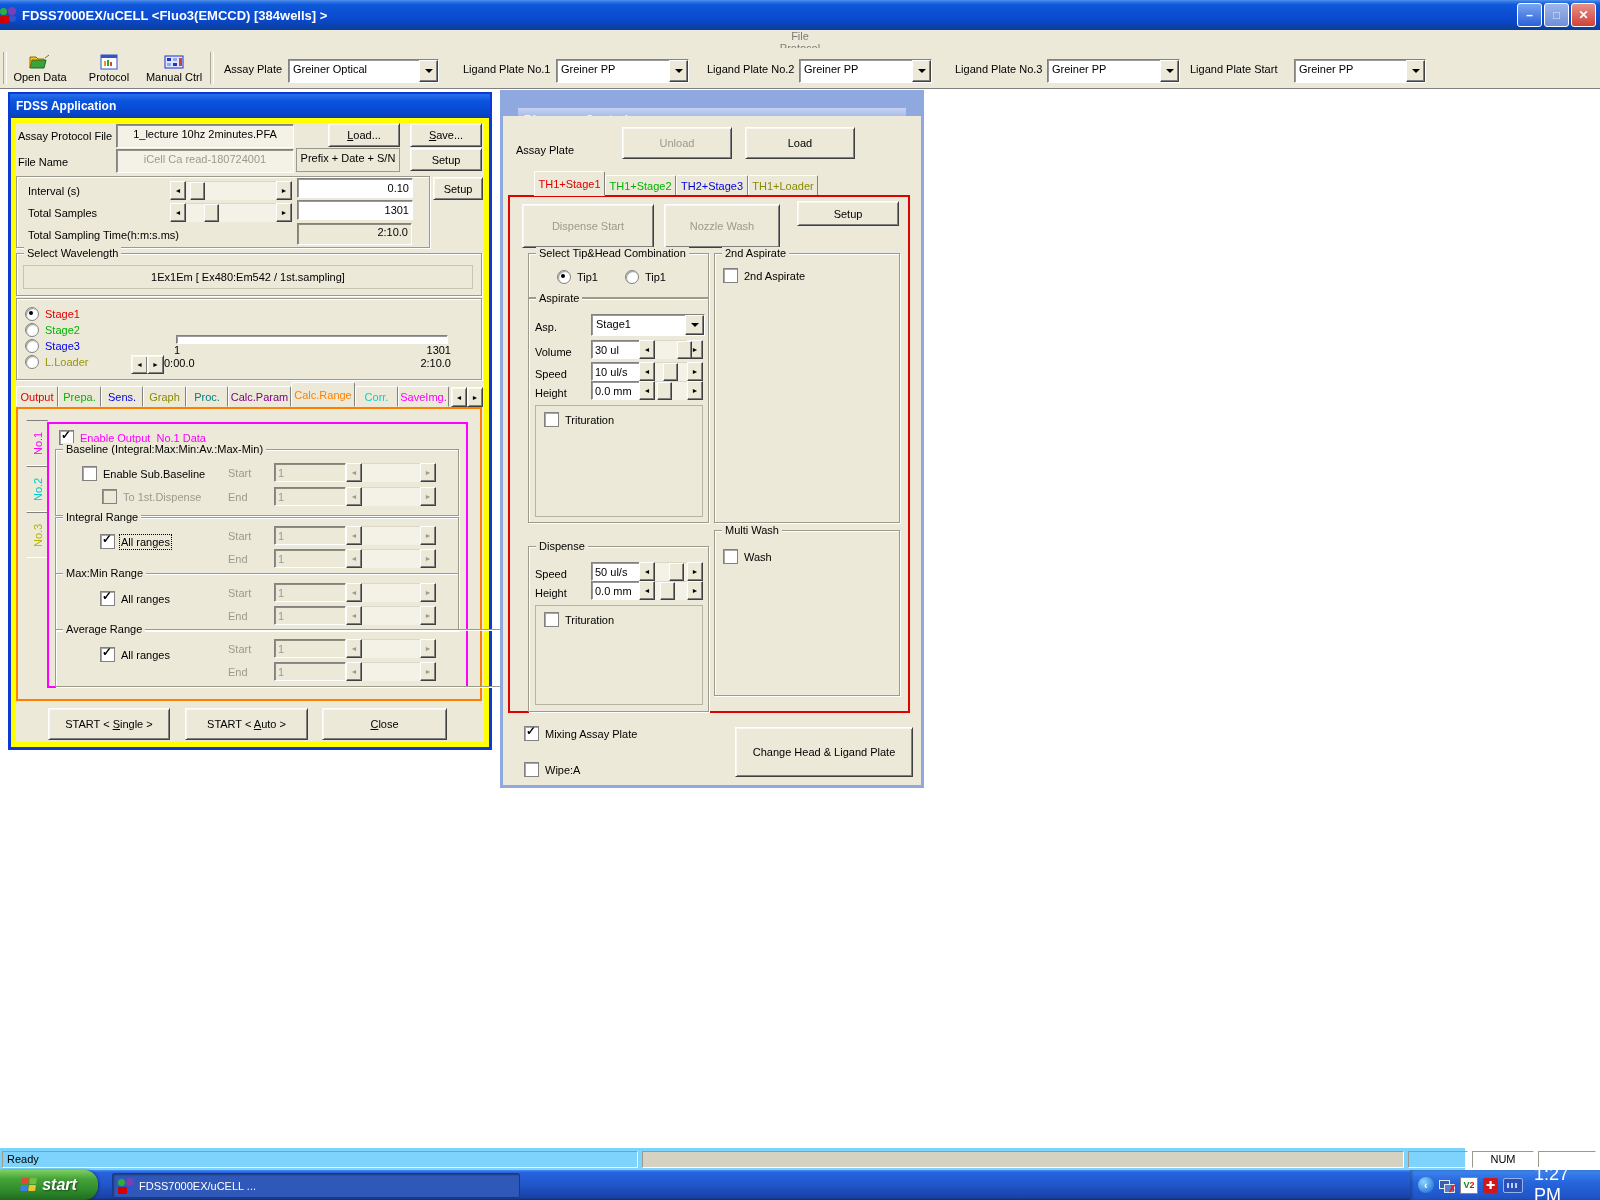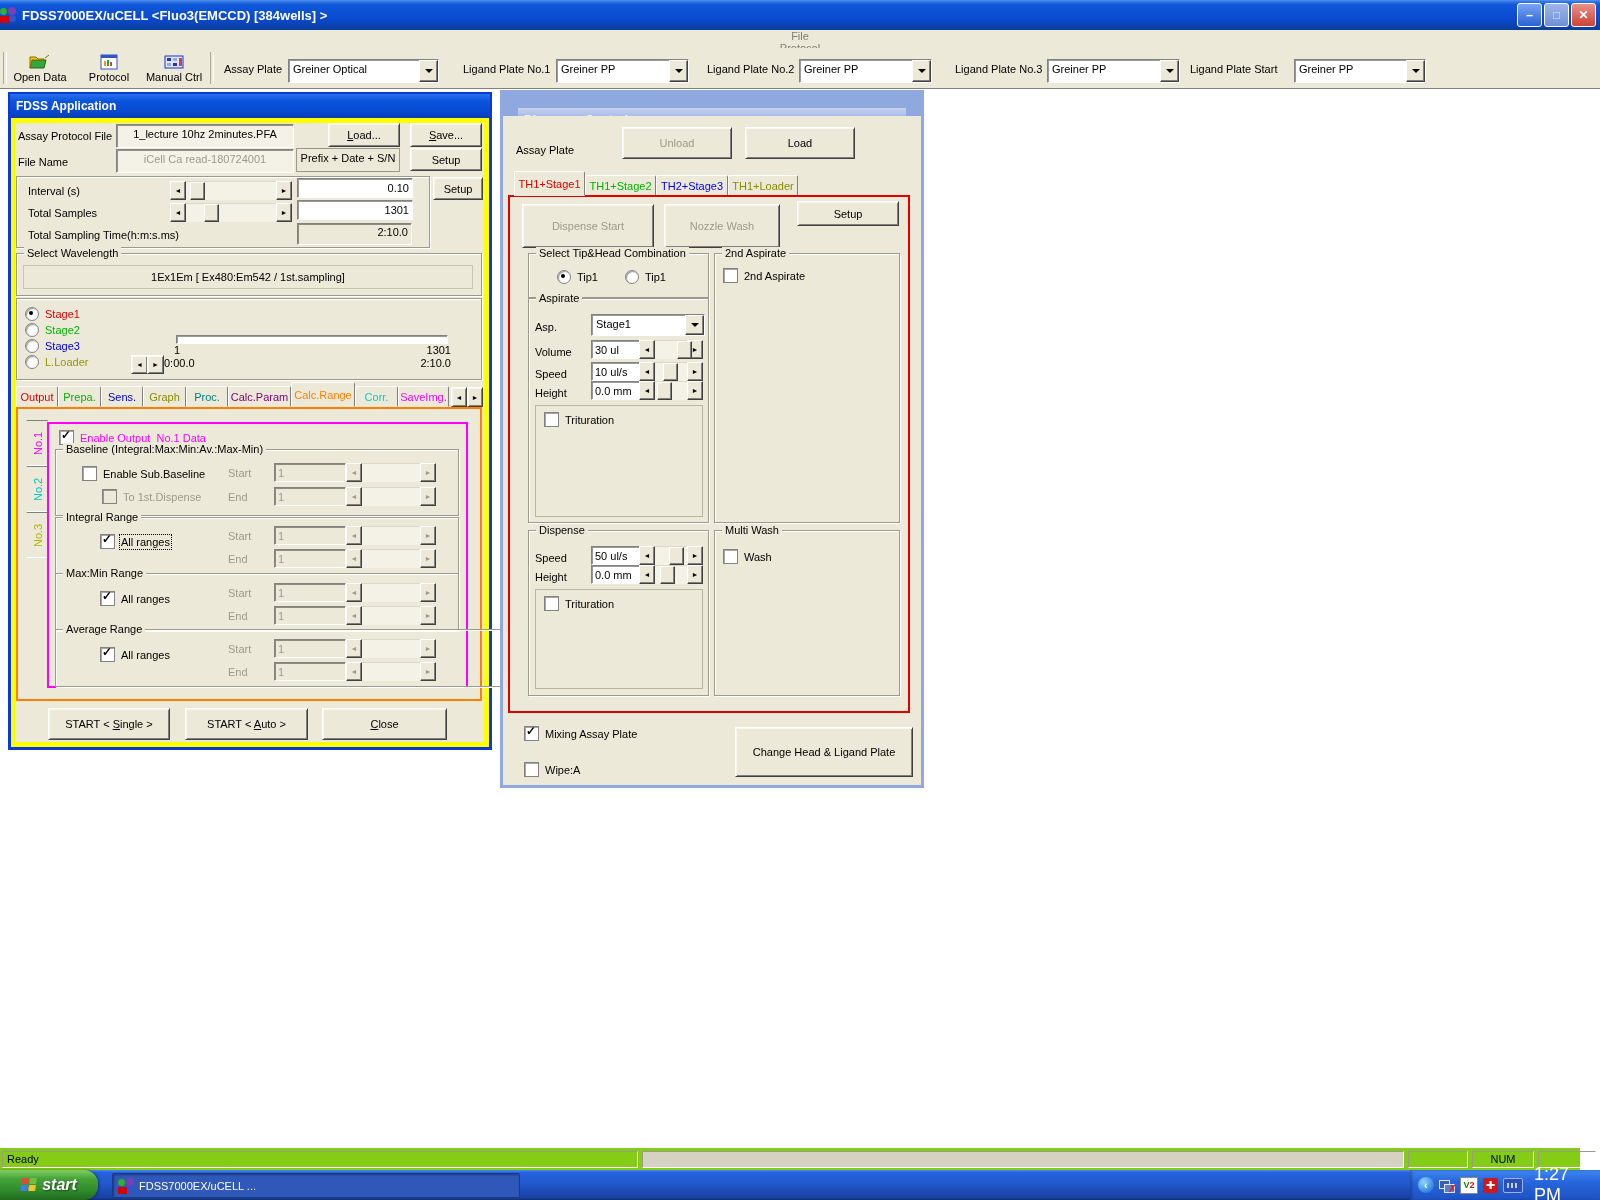--- a/index.html
+++ b/index.html
@@ -64,21 +64,21 @@
   .wtitle.act{background:linear-gradient(180deg,#2a70ea 0%,#0a54de 30%,#0746ce 80%,#0d3da8 100%);}
   .wtitle.inact{background:linear-gradient(180deg,#c6d3f0 0%,#a4b8e8 40%,#8da6de 100%);color:#f4f7fd;}
   .tab{height:21px;display:flex;align-items:center;justify-content:center;background:#ECE9D8;
        border:1px solid;border-color:#fff #808080 #ECE9D8 #fff;border-radius:2px 2px 0 0;padding:0 4px;box-sizing:border-box;}
   .tab.active{height:25px;margin-top:-3px;z-index:3;position:relative;border-bottom:1px solid #ECE9D8;}
   .vtab{position:absolute;width:21px;height:44px;background:#ECE9D8;border:1px solid;
         border-color:#fff #ECE9D8 #808080 #fff;border-radius:2px 0 0 2px;display:flex;align-items:center;
         justify-content:center;writing-mode:vertical-rl;transform:rotate(180deg);}
   .focusdots{outline:1px dotted #000;outline-offset:1px;}
   
-  .statusbar{left:0;top:1147px;width:1580px;height:23px;background:#84cc16;border-top:1px solid #fff;}
+  .statusbar{left:0;top:1147px;width:1465px;height:23px;background:#7dd3fc;border-top:1px solid #fff;}
   .sp{position:absolute;top:3px;height:17px;border:1px solid;border-color:#9c9a8c #fff #fff #9c9a8c;
       padding:1px 4px;box-sizing:border-box;}
   .taskbar{left:0;top:1170px;width:1600px;height:30px;
     background:linear-gradient(180deg,#4a8cf5 0%,#2663de 8%,#2258cd 45%,#1941a5 92%,#12306e 100%);}
   .startbtn{position:absolute;left:0;top:0;width:98px;height:30px;border-radius:0 14px 14px 0;
     background:linear-gradient(180deg,#7fce62 0%,#44a338 30%,#2f8a2c 70%,#1e6a1e 100%);
     display:flex;align-items:center;justify-content:center;gap:5px;color:#fff;font-weight:bold;
     font-style:italic;font-size:16px;text-shadow:1px 1px 2px rgba(0,0,0,.5);box-shadow:1px 0 3px rgba(0,0,0,.4);}
   .taskitem{position:absolute;left:112px;top:3px;width:408px;height:25px;background:#2F58B8;
     border:1px solid #1a3a86;border-radius:2px;display:flex;align-items:center;gap:5px;padding-left:5px;
@@ -446,21 +446,21 @@
 
         <span class="abs" style="left:13px;top:28px;">Assay Plate</span>
         <div class="abs raised btn dis" style="left:119px;top:11px;width:108px;height:30px;">
           <span>Unload</span>
         </div>
         <div class="abs raised btn" style="left:242px;top:11px;width:108px;height:30px;">
           <span>Load</span>
         </div>
 
         <div class="abs" style="left:11px;top:57px;width:396px;height:23px;display:flex;align-items:flex-end;">
-          <span class="tab active" style="width:71px;">
+          <span class="tab active" style="width:71px;margin-left:20px;">
               <span style="color: rgb(224, 0, 0);">TH1+Stage1</span>
             </span>
           <span class="tab" style="width:71px;">
               <span style="color: rgb(0, 180, 0);">TH1+Stage2</span>
             </span>
           <span class="tab" style="width:72px;">
               <span style="color: rgb(0, 0, 224);">TH2+Stage3</span>
             </span>
           <span class="tab" style="width:70px;">
               <span style="color: rgb(138, 138, 0);">TH1+Loader</span>
@@ -536,21 +536,21 @@
             <span class="sar">►</span>
           </span>
           <div class="abs" style="left:6px;top:106px;width:166px;height:110px;border:1px solid #b8b4a2;">
             <span class="cbrow" style="left:8px;top:6px;">
               <span class="cbx"></span>
               <span>Trituration</span>
             </span>
           </div>
         </div>
 
-        <div class="group" style="left:25px;top:414px;width:179px;height:164px;">
+        <div class="group" style="left:25px;top:430px;width:179px;height:164px;">
           <span class="legend">Dispense</span>
           <span class="abs" style="left:6px;top:21px;">Speed</span>
           <input class="ifield" style="left: 62px; top: 15px; width: 42px; height: 17px;" value="50 ul/s">
           <span class="sb" style="left:110px;top:15px;width:64px;">
             <span class="sar">◄</span>
             <span class="str">
                 <span class="sth" style="left:14px;"></span>
               </span>
             <span class="sar">►</span>
           </span>

